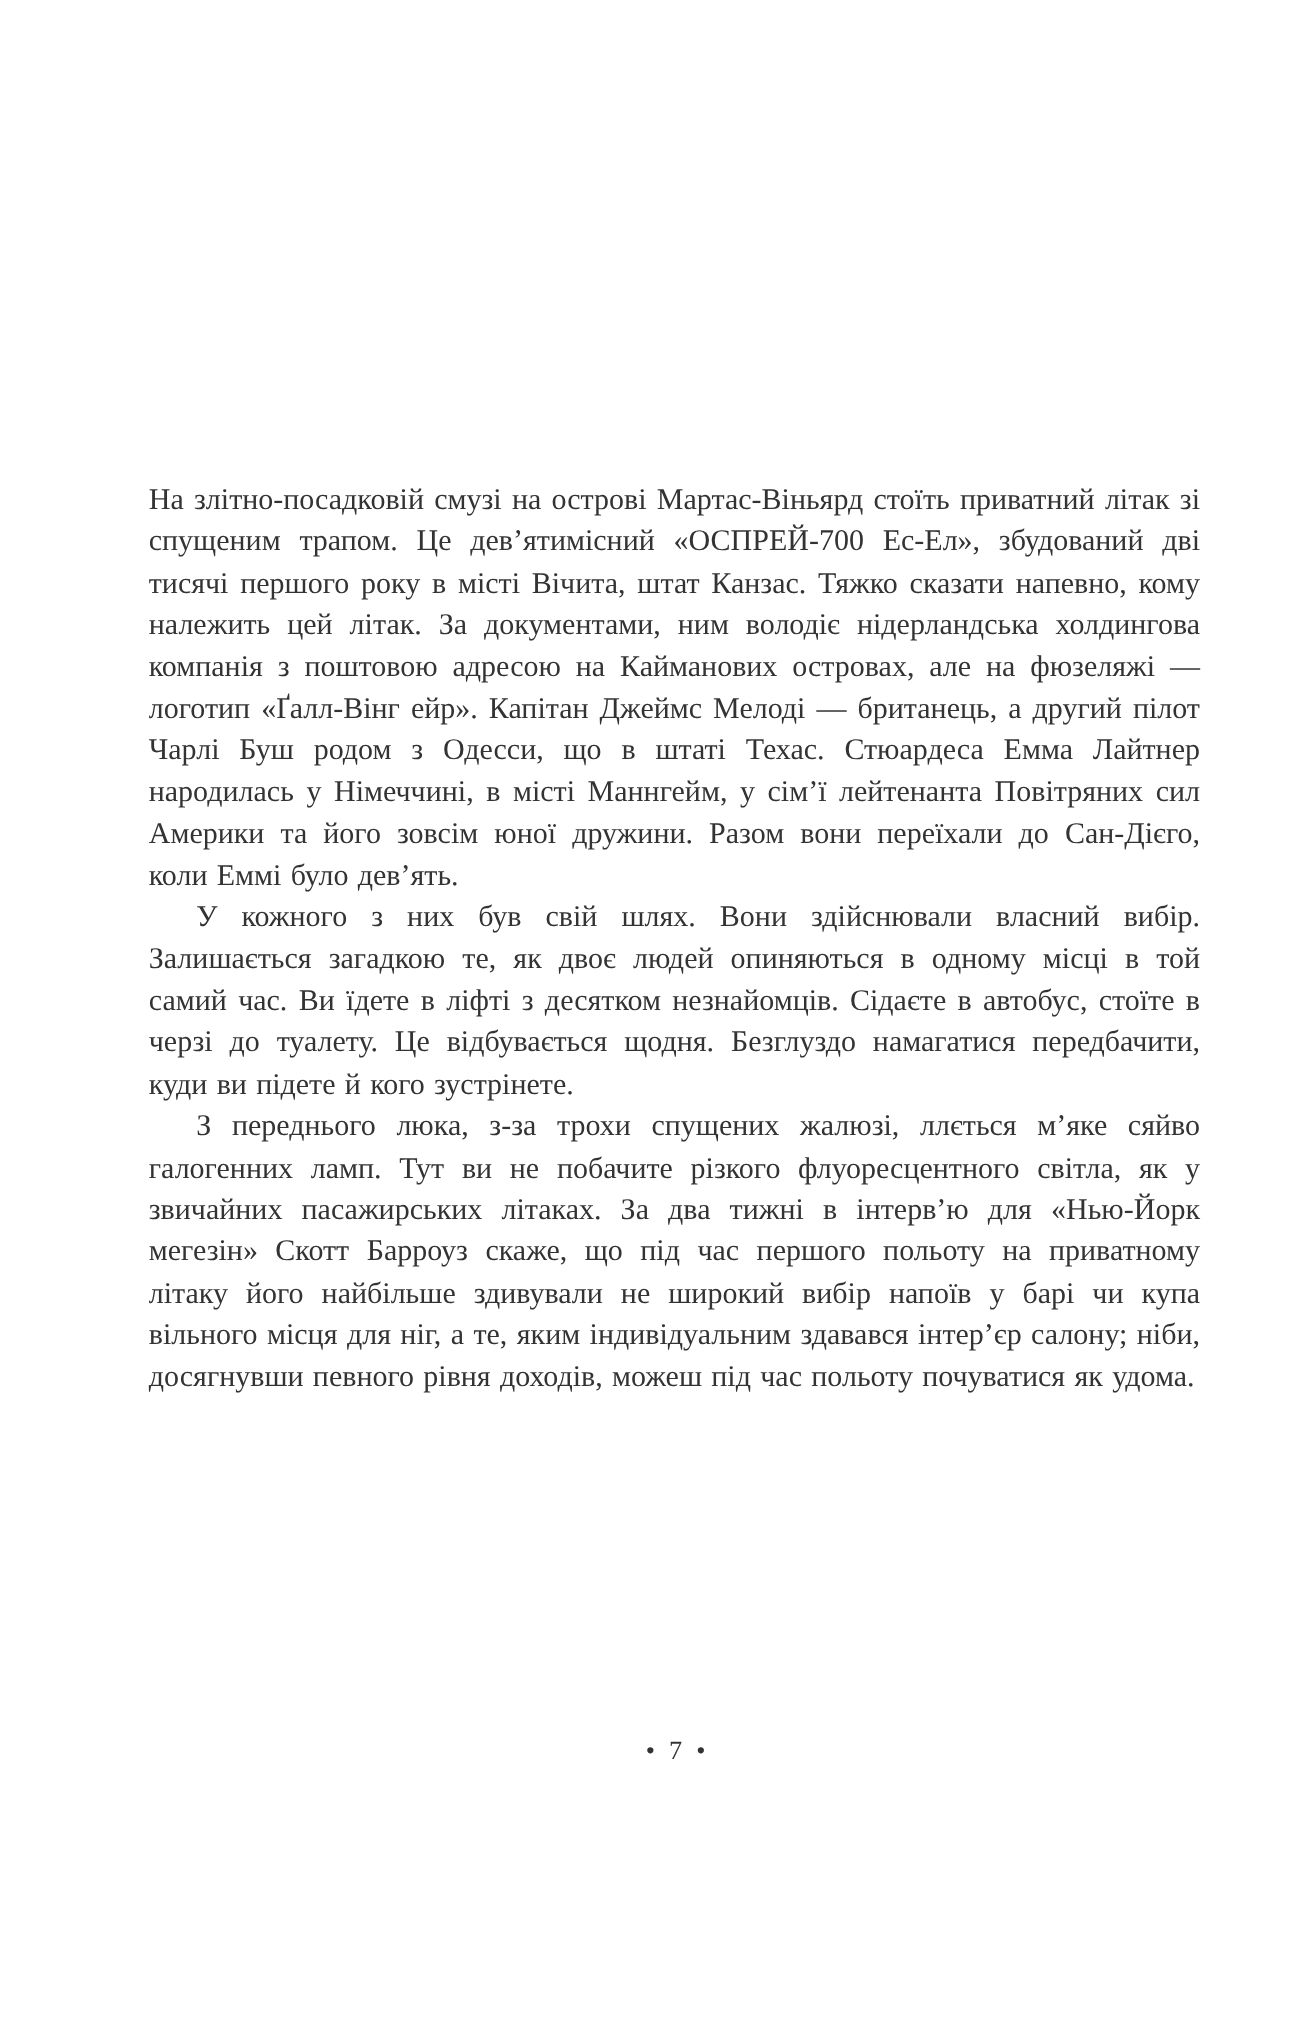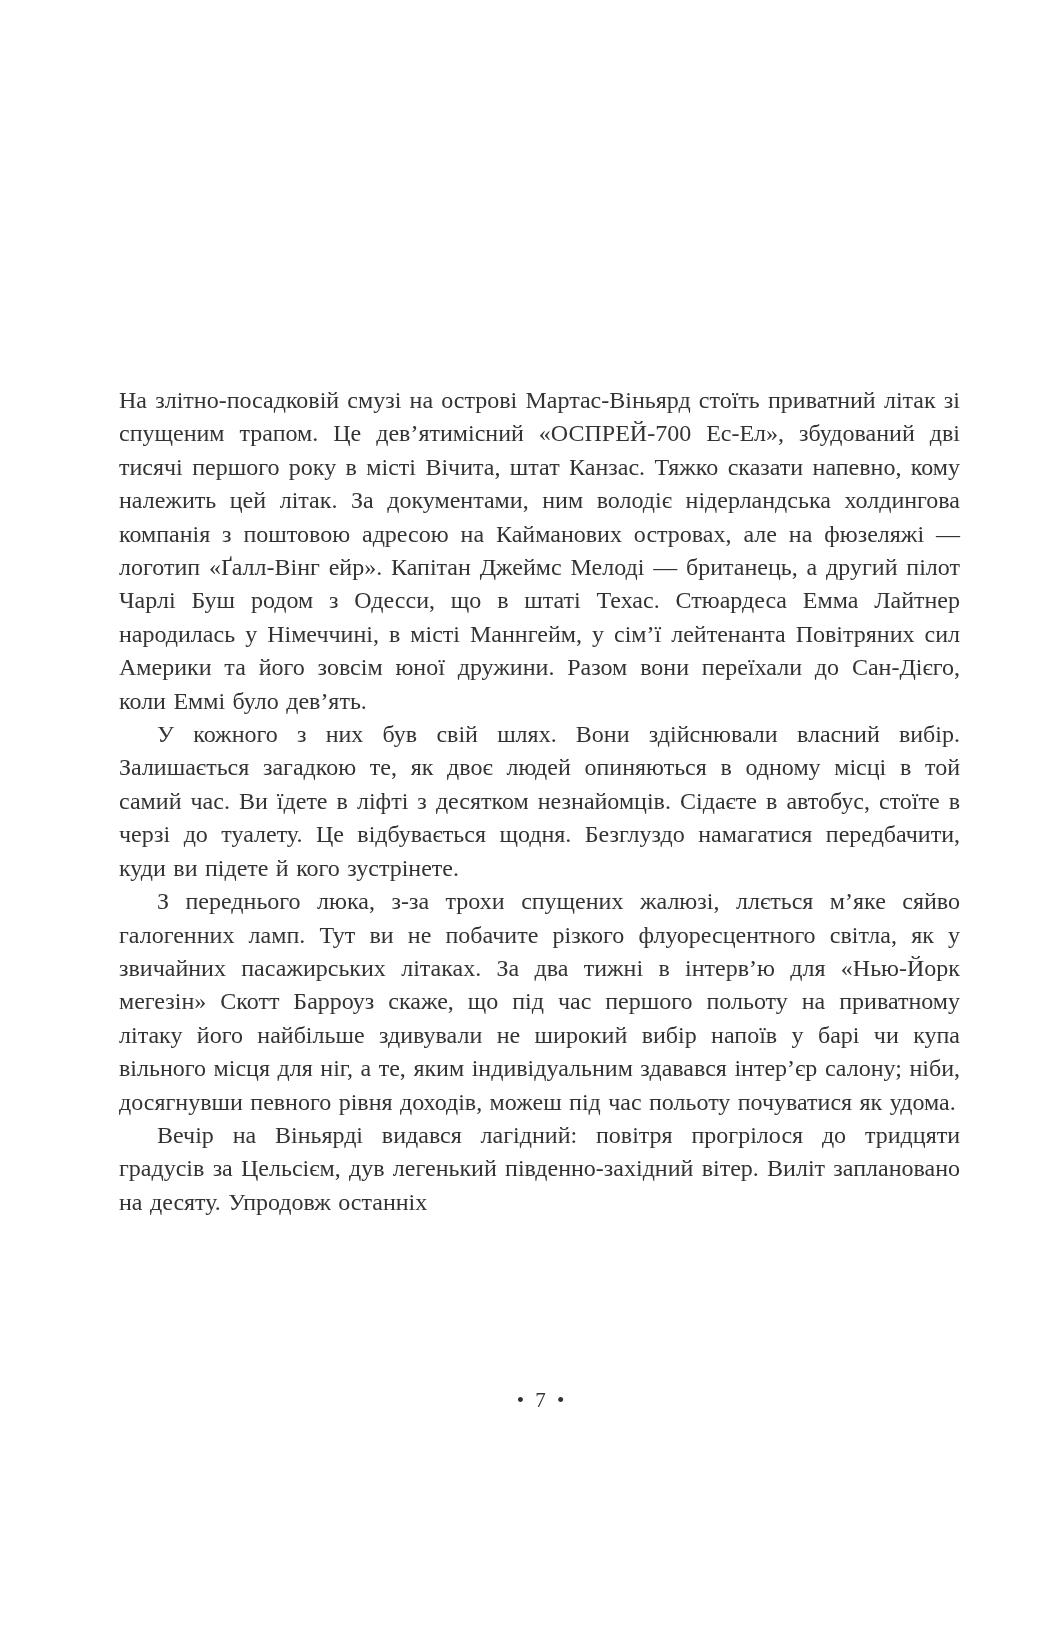--- a/index.html
+++ b/index.html
@@ -48,16 +48,15 @@
   }
 </style>
 </head>
 <body>
 
 <div class="book-page">
   <div class="text-block">
     <p class="no-indent">На злітно-посадковій смузі на острові Мартас-Віньярд стоїть приватний літак зі спущеним трапом. Це дев’ятимісний «ОСПРЕЙ-700 Ес-Ел», збудований дві тисячі першого року в місті Вічита, штат Канзас. Тяжко сказати напевно, кому належить цей літак. За документами, ним володіє нідерландська холдингова компанія з поштовою адресою на Кайманових островах, але на фюзеляжі — логотип «Ґалл-Вінг ейр». Капітан Джеймс Мелоді — британець, а другий пілот Чарлі Буш родом з Одесси, що в штаті Техас. Стюардеса Емма Лайтнер народилась у Німеччині, в місті Маннгейм, у сім’ї лейтенанта Повітряних сил Америки та його зовсім юної дружини. Разом вони переїхали до Сан-Дієго, коли Еммі було дев’ять.</p>
     <p>У кожного з них був свій шлях. Вони здійснювали власний вибір. Залишається загадкою те, як двоє людей опиняються в одному місці в той самий час. Ви їдете в ліфті з десятком незнайомців. Сідаєте в автобус, стоїте в черзі до туалету. Це відбувається щодня. Безглуздо намагатися передбачити, куди ви підете й кого зустрінете.</p>
     <p>З переднього люка, з-за трохи спущених жалюзі, ллється м’яке сяйво галогенних ламп. Тут ви не побачите різкого флуоресцентного світла, як у звичайних пасажирських літаках. За два тижні в інтерв’ю для «Нью-Йорк мегезін» Скотт Барроуз скаже, що під час першого польоту на приватному літаку його найбільше здивували не широкий вибір напоїв у барі чи купа вільного місця для ніг, а те, яким індивідуальним здавався інтер’єр салону; ніби, досягнувши певного рівня доходів, можеш під час польоту почуватися як удома.</p>
-    <p>Вечір на Віньярді видався лагідний: повітря прогрілося до тридцяти градусів за Цельсієм, дув легенький південно-західний вітер. Виліт заплановано на десяту. Упродовж останніх</p>
   </div>
   <div class="page-number">• 7 •</div>
 </div>
 
 </body></html>

